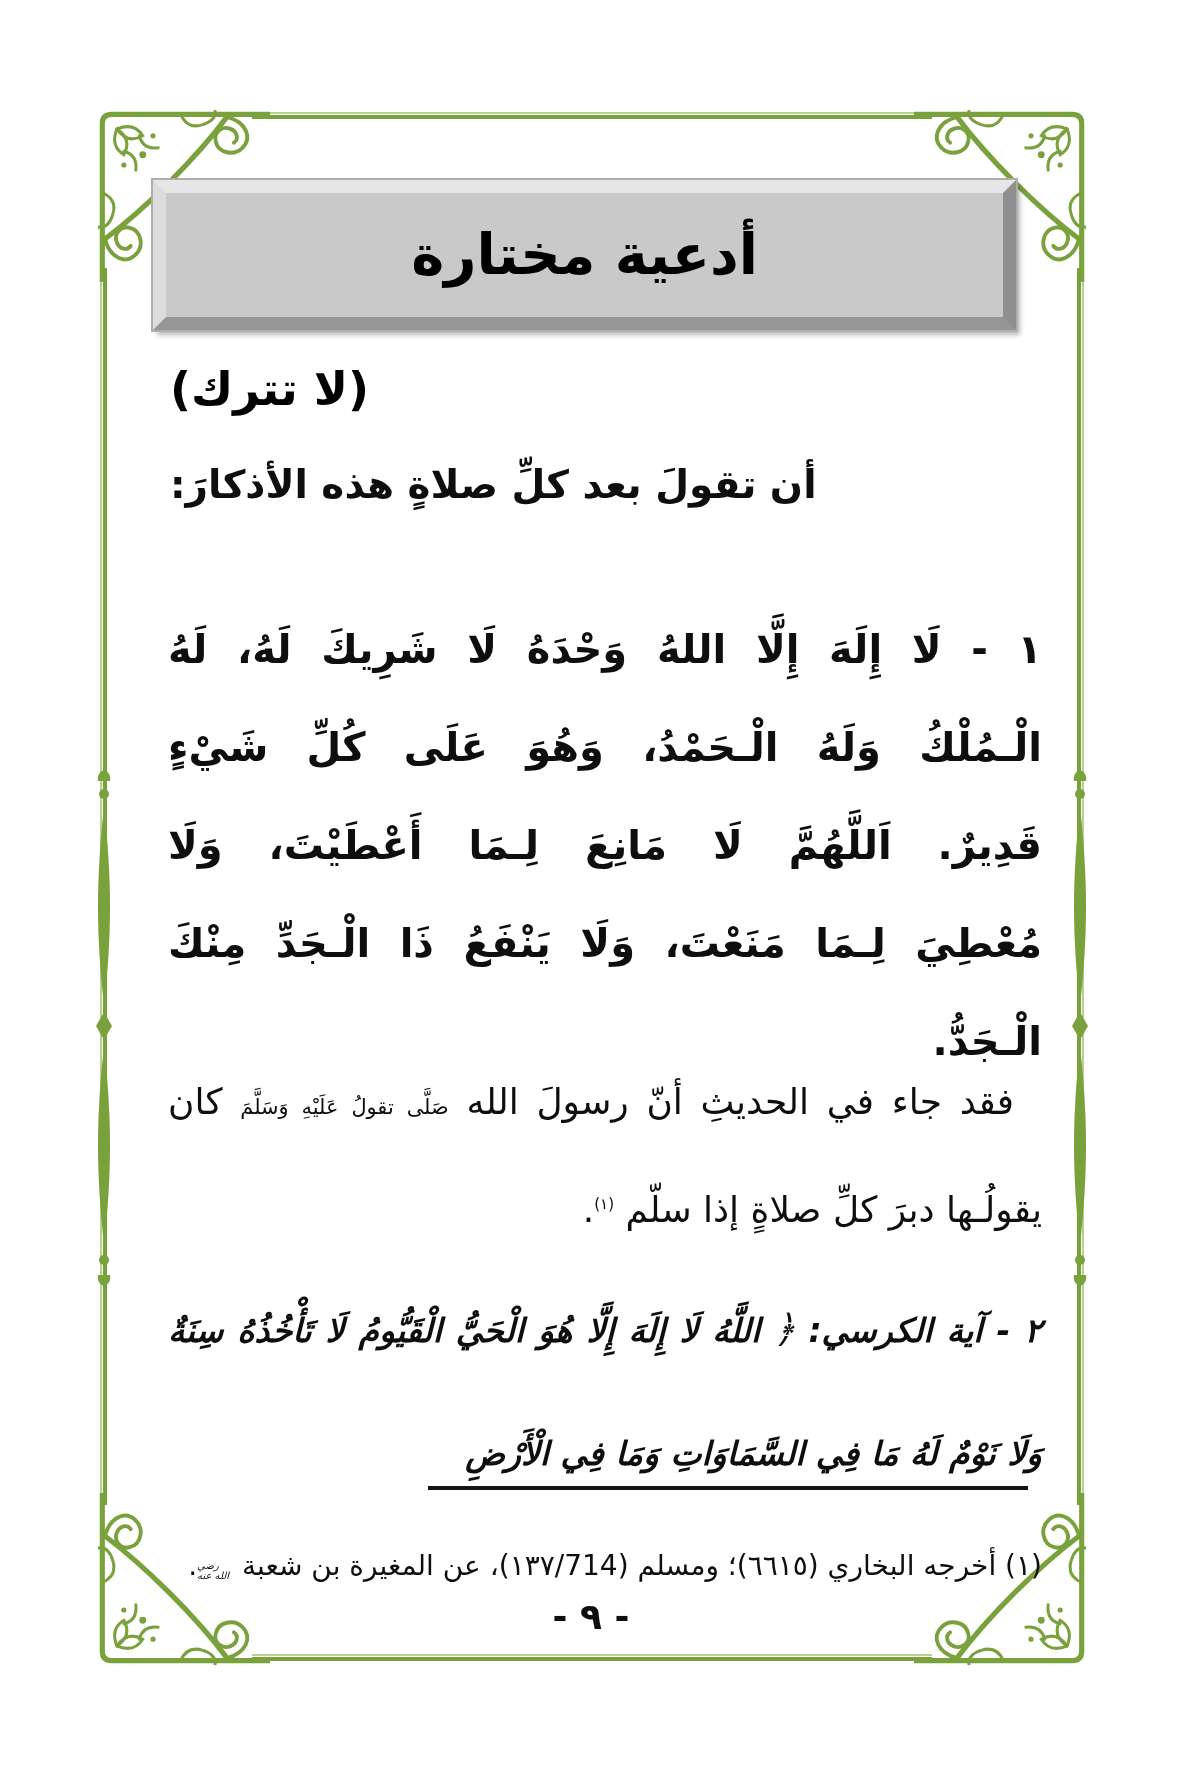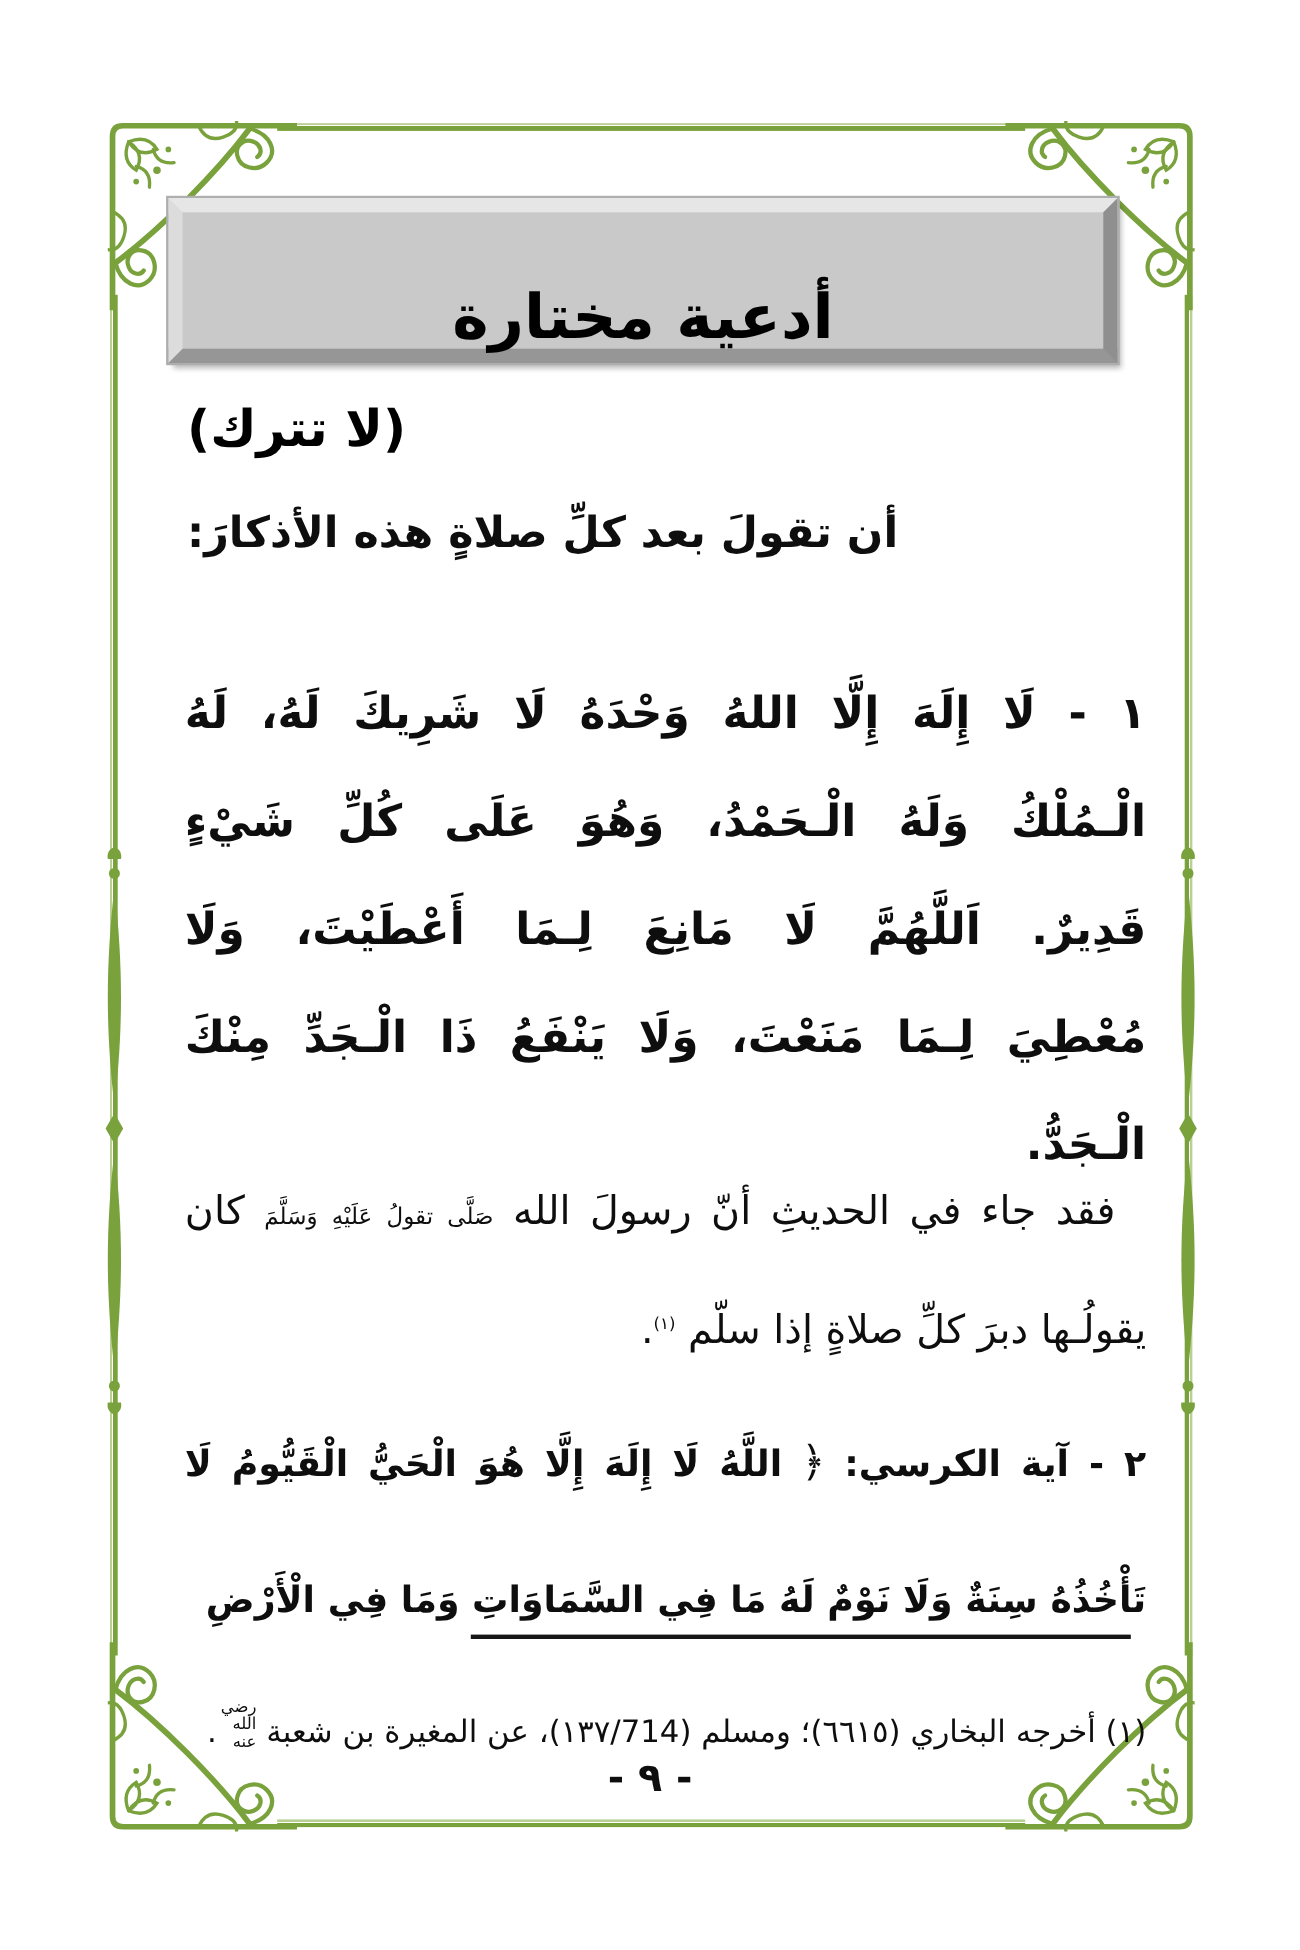--- a/index.html
+++ b/index.html
@@ -34,21 +34,21 @@
   .spindle.right{right:89px;}
   
   .banner{
     position:absolute;left:153px;top:180px;width:863px;height:150px;
     box-sizing:border-box;
     background:var(--banner_fill);
     border:13px solid;
     border-color:#e6e6e6 #8f8f8f #969696 #dcdcdc;
     outline:2px solid #aeaeae;
     box-shadow:4px 5px 5px rgba(0,0,0,.28);
-    display:flex;align-items:flex-end;justify-content:center;
+    display:flex;align-items:center;justify-content:center;
   }
   .banner-title{
     font-size:56px;font-weight:bold;color:#000;line-height:1;
     direction:rtl;
   }
   
   .tx{position:absolute;direction:rtl;}
   .heading{
     top:362px;left:170px;width:870px;text-align:left;
     font-size:46px;font-weight:bold;color:#000;
@@ -66,32 +66,33 @@
     top:1012px;left:168px;width:874px;
     font-size:36px;font-weight:normal;line-height:3.0;
     text-align:justify;text-indent:28px;
   }
   .salawat{font-size:0.58em;}
   .fn-ref{font-size:0.42em;vertical-align:super;}
   .ayah-par{
     top:1230px;left:168px;width:874px;
     font-size:33px;line-height:3.5;
     text-align:justify;
+    font-style:italic;
   }
   .ayah-label{font-weight:bold;}
   .quran-bracket{font-size:1.15em;}
   .ayah-text{font-weight:bold;}
   .fn-sep{position:absolute;top:1486px;right:154px;width:600px;height:4px;background:#161616;}
   .footnote{
     top:1516px;right:140px;width:880px;text-align:right;
     font-size:28px;line-height:1.6;
   }
   .radi{
-    font-size:15px;display:inline-block;width:36px;line-height:1.05;
-    text-align:right;vertical-align:-4px;
+    font-size:10px;display:inline-block;width:36px;line-height:1.05;
+    text-align:left;vertical-align:-4px;font-style:italic;
   }
   .page-number{
     top:1596px;left:0;width:100%;text-align:center;direction:ltr;
     font-size:36px;font-weight:bold;letter-spacing:2px;
   }
 </style>
 </head>
 <body>
 
 <div class="page">

